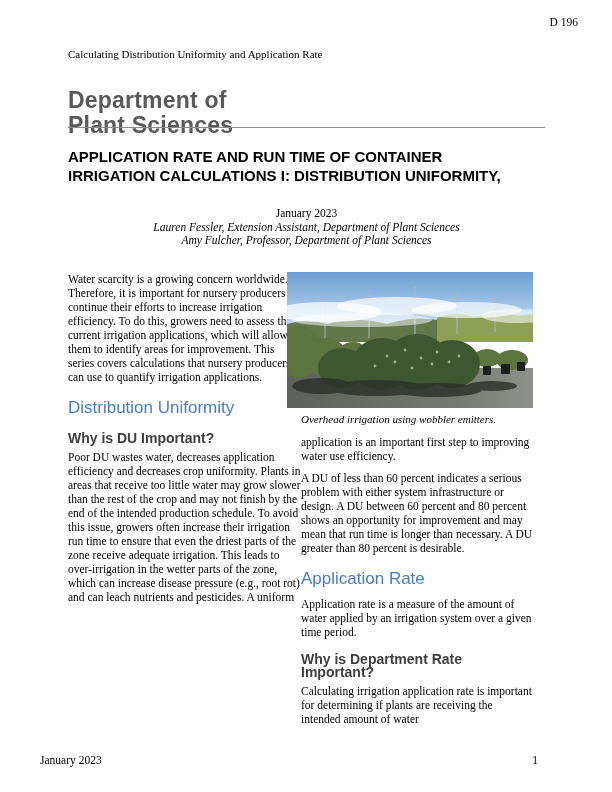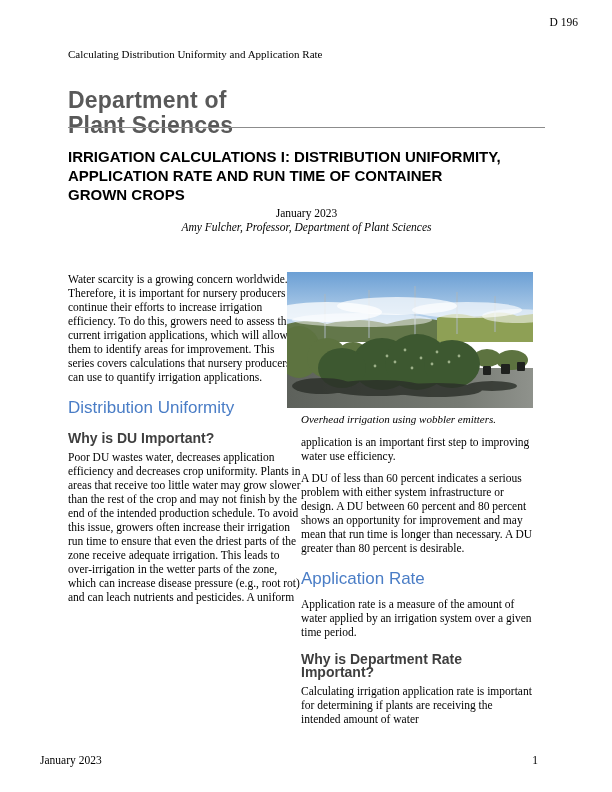--- a/index.html
+++ b/index.html
@@ -83,27 +83,27 @@
   <div class="running-header">Calculating Distribution Uniformity and Application Rate</div>
 
   <div class="masthead">
     <div>Department of</div>
     <div>Plant Sciences</div>
   </div>
 
   <div class="masthead-rule"></div>
 
   <h1 class="title">
+    <div>APPLICATION RATE AND RUN TIME OF CONTAINER</div>
     <div>IRRIGATION CALCULATIONS I: DISTRIBUTION UNIFORMITY,</div>
-    <div>APPLICATION RATE AND RUN TIME OF CONTAINER</div>
-    <div>GROWN CROPS</div>
   </h1>
 
   <div class="byline">
     <div>January 2023</div>
+    <div class="author">Lauren Fessler, Extension Assistant, Department of Plant Sciences</div>
     <div class="author">Amy Fulcher, Professor, Department of Plant Sciences</div>
   </div>
 
   <div class="columns">
 
     <div class="col">
       <p>Water scarcity is a growing concern worldwide. Therefore, it is important for nursery producers to continue their efforts to increase irrigation efficiency. To do this, growers need to assess their current irrigation applications, which will allow them to identify areas for improvement. This series covers calculations that nursery producers can use to quantify irrigation applications.</p>
       <h2 class="section-heading">Distribution Uniformity</h2>
       <h3 class="sub-heading">Why is DU Important?</h3>
       <p>Poor DU wastes water, decreases application efficiency and decreases crop uniformity. Plants in areas that receive too little water may grow slower than the rest of the crop and may not finish by the end of the intended production schedule. To avoid this issue, growers often increase their irrigation run time to ensure that even the driest parts of the zone receive adequate irrigation. This leads to over-irrigation in the wetter parts of the zone, which can increase disease pressure (e.g., root rot) and can leach nutrients and pesticides. A uniform</p>

